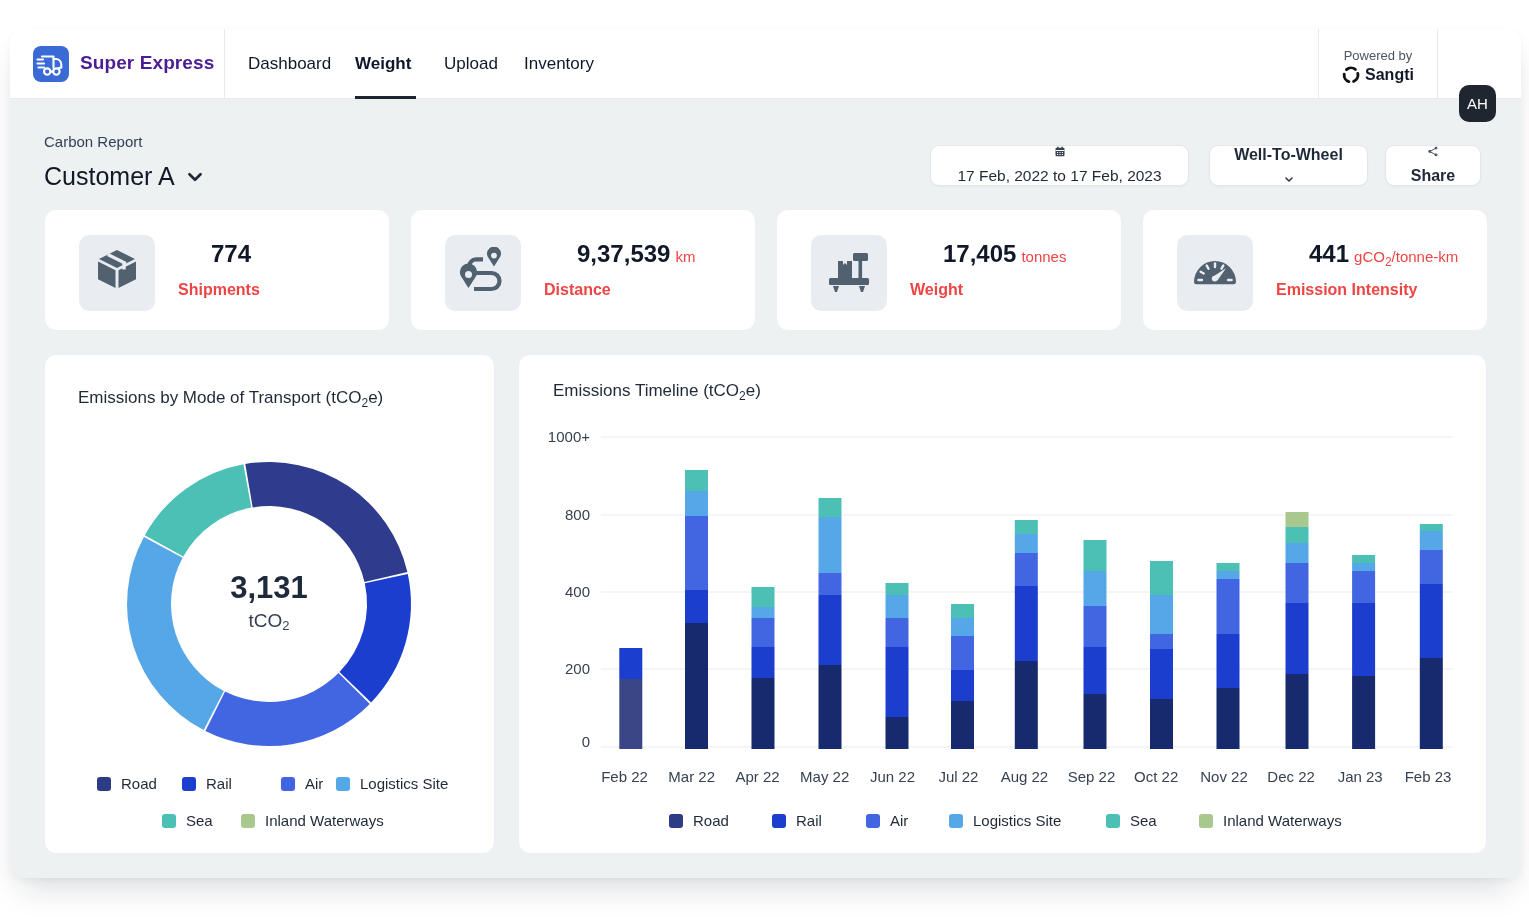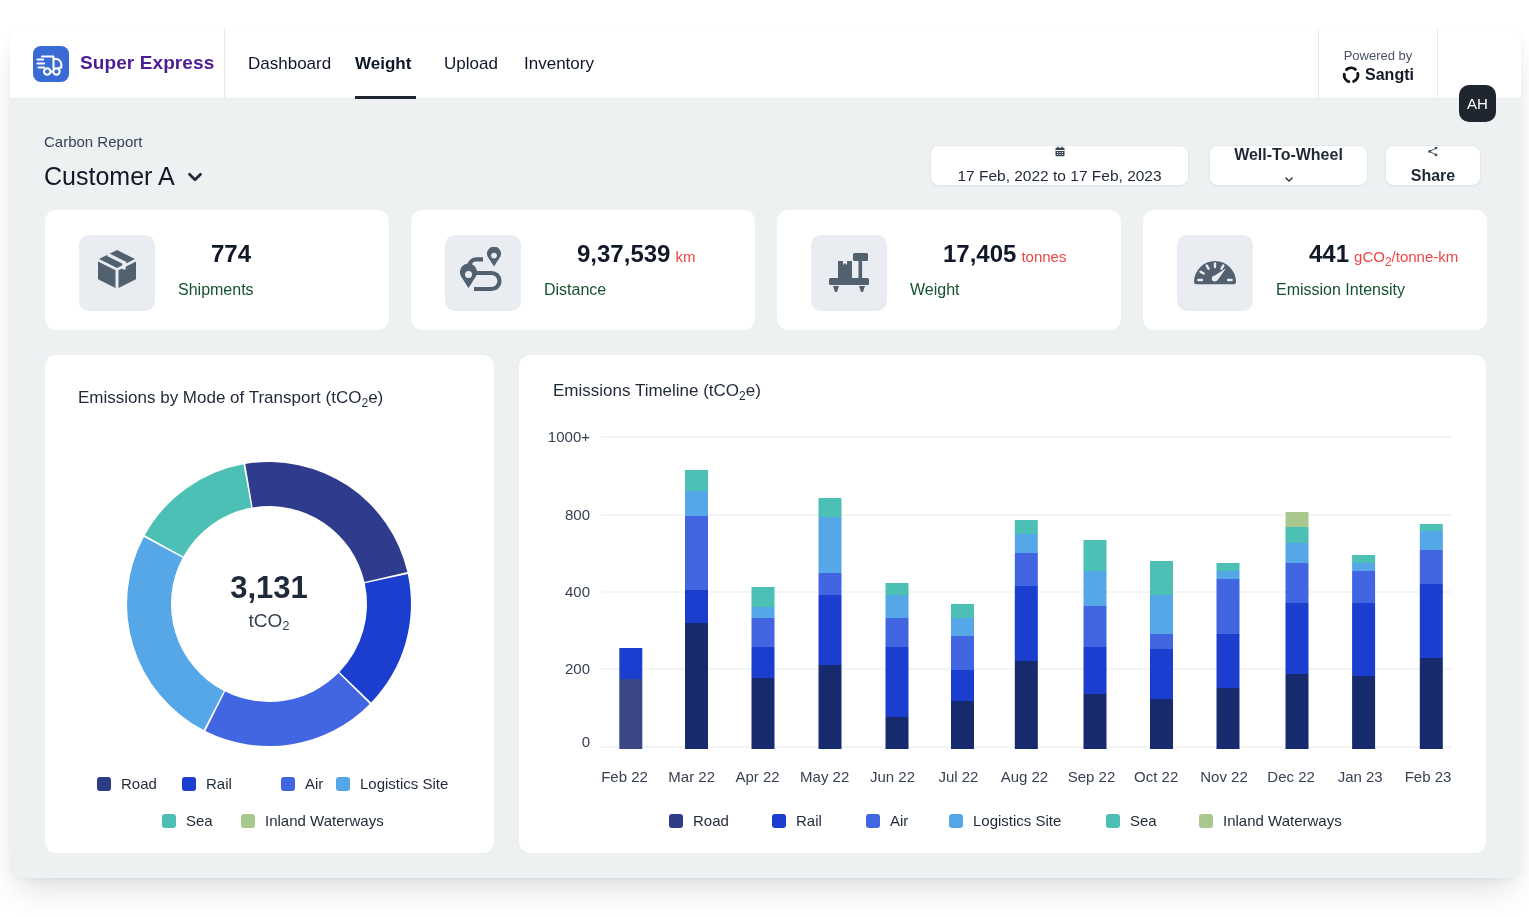--- a/index.html
+++ b/index.html
@@ -16,21 +16,21 @@
 .pwd .t2 { display:flex; align-items:center; gap:5px; margin-top:3px; font-size:16px; font-weight:600; color:#111827; }
 .avatar { position:absolute; left:1449px; top:20px; width:37px; height:37px; border-radius:10px; background:#1f2630; color:#fff; font-size:15px; display:flex; align-items:center; justify-content:center;margin-top:36px; }
 .crumb { position:absolute; left:34px; top:104px; font-size:15px; color:#334155; }
 .h1 { position:absolute; left:34px; top:133px; font-size:25px; font-weight:normal; color:#111827; display:flex; align-items:center; gap:10px; }
 .btn { position:absolute; top:116px; height:41px; background:#fff; border:1px solid #e3e7ec; border-radius:9px; display:flex; align-items:center; justify-content:center; gap:10px; font-size:16px; color:#1f2937; box-shadow:0 1px 2px rgba(15,23,42,.04);flex-direction:column; }
 .card { position:absolute; background:#fff; border-radius:12px; border:1px solid #eceff3; }
 .scard { top:180px; width:346px; height:122px; }
 .ibox { position:absolute; left:34px; top:25px; width:76px; height:76px; border-radius:10px; background:#e9edf2; display:flex; align-items:center; justify-content:center; }
 .val { position:absolute; left:130px; top:30px; font-size:24px; font-weight:bold; color:#111827;margin-left:36px; }
 .val span { font-size:15px; font-weight:normal; color:#ef4444; margin-left:5px; }
-.lbl { position:absolute; left:133px; top:71px; font-size:16px; color:#14532d; }
+.lbl { position:absolute; left:133px; top:71px; font-size:16px; color:#ef4444;font-weight:bold; }
 .ctitle { position:absolute; left:33px; top:29px; font-size:17px; font-weight:normal; color:#1f2937; }
 sub { font-size:12px; }
 text { font-family:"Liberation Sans", sans-serif; }
 </style></head>
 <body>
 <div class="app">
   <div class="hdr">
     <div class="logo">
         <svg width="36" height="36" viewBox="0 0 36 36" fill="none" stroke="#ffffff" stroke-width="2.1" stroke-linecap="round" stroke-linejoin="round">
 <path d="M9 10.5 H20.5 V22"></path>

